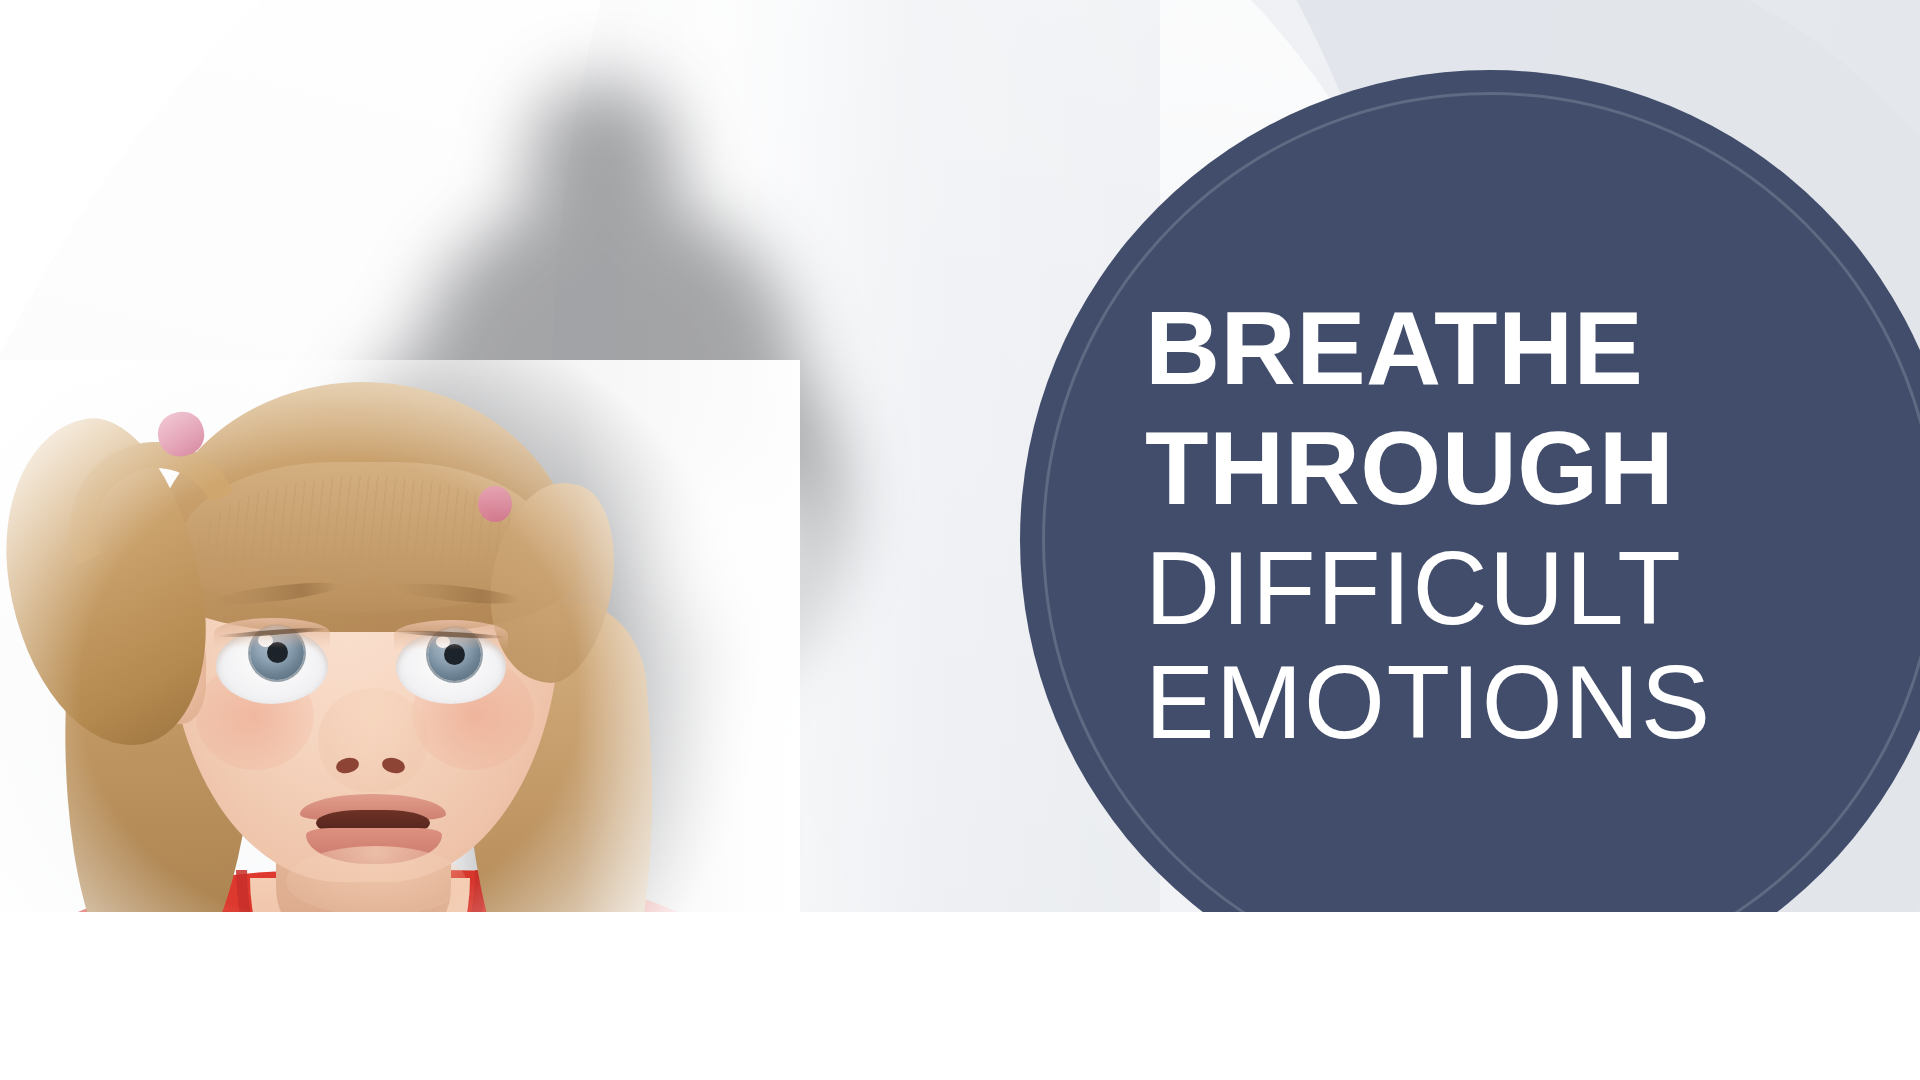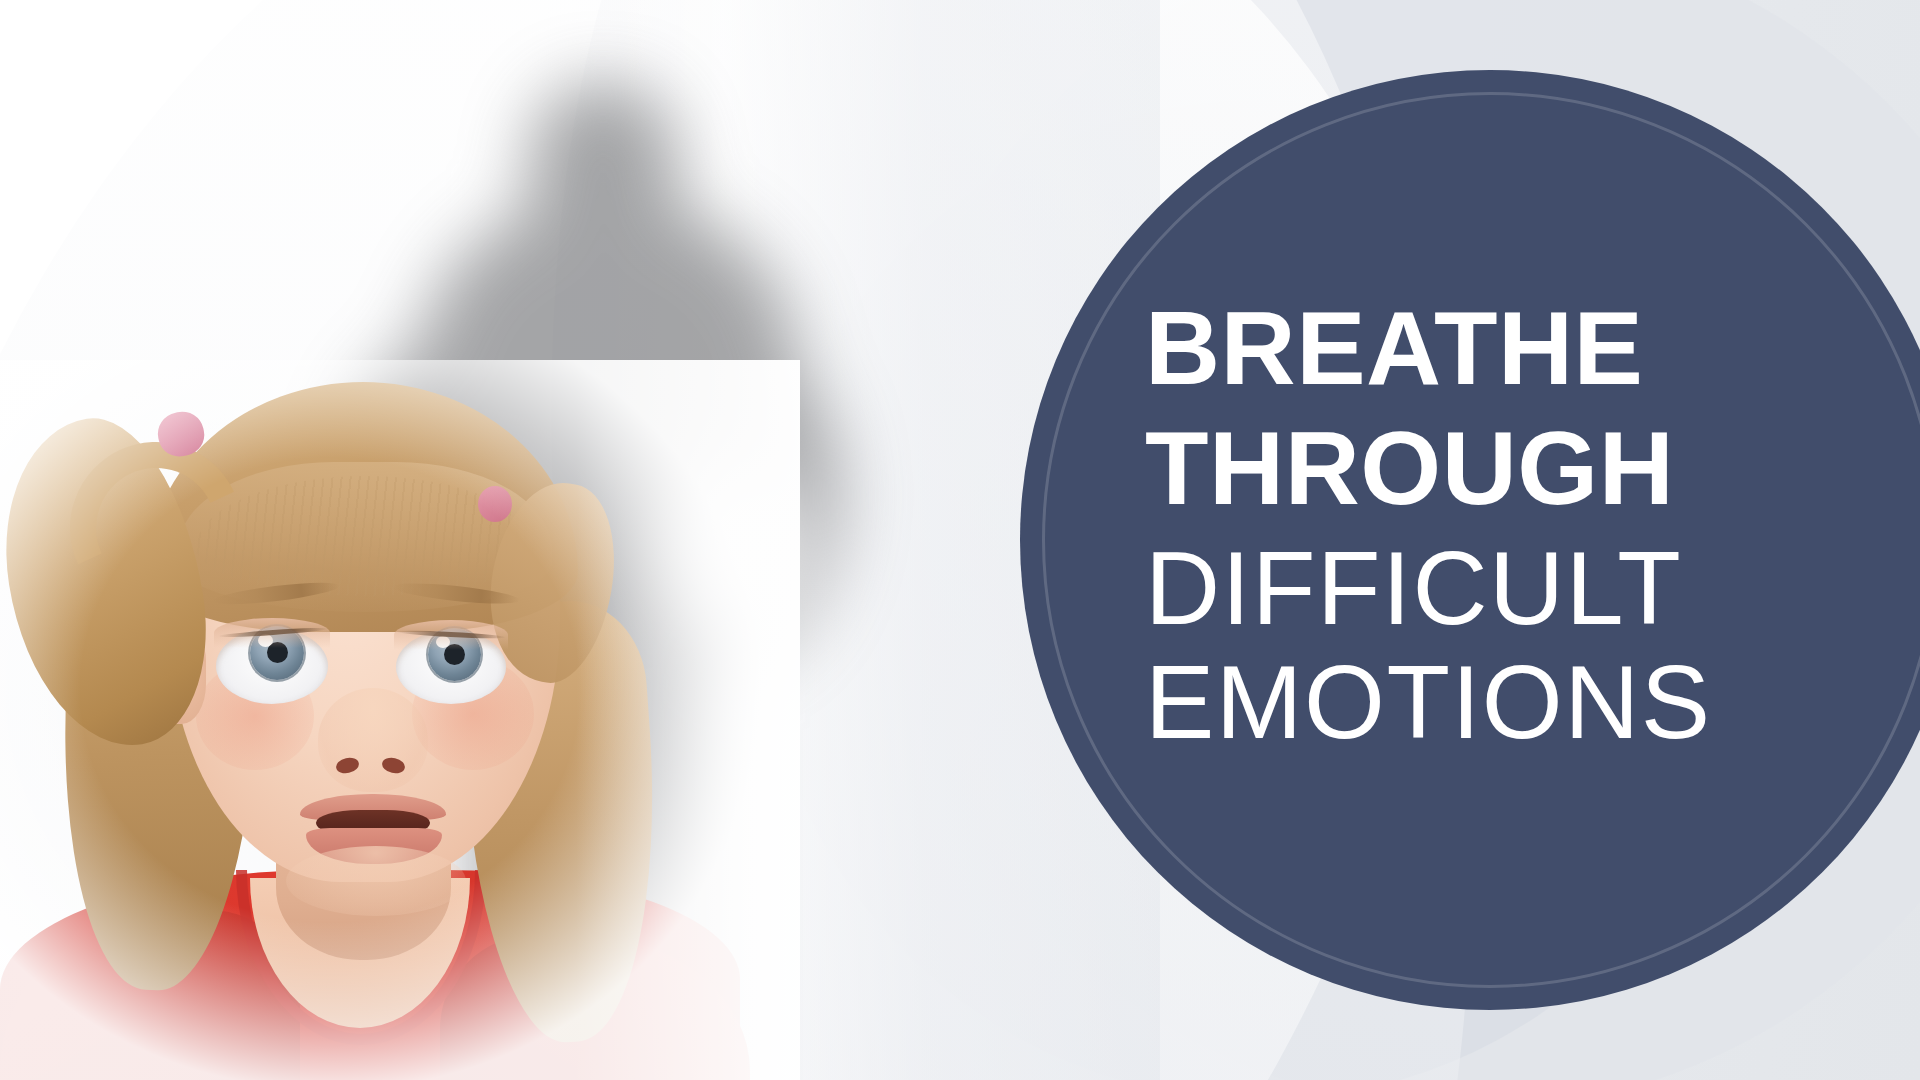--- a/index.html
+++ b/index.html
@@ -10,21 +10,21 @@
   body {
     width: 1920px;
     height: 1080px;
     overflow: hidden;
     font-family: "Liberation Sans", sans-serif;
   }
 
   #banner {
     position: relative;
     width: 1920px;
-    height: 1080px;
+    height: 912px;
     overflow: hidden;
     background: #ffffff;
   }
 
   
   .bg-layer { position: absolute; pointer-events: none; }
 
   
   #bg-wash {
     left: 0; top: 0; width: 1920px; height: 1080px;

